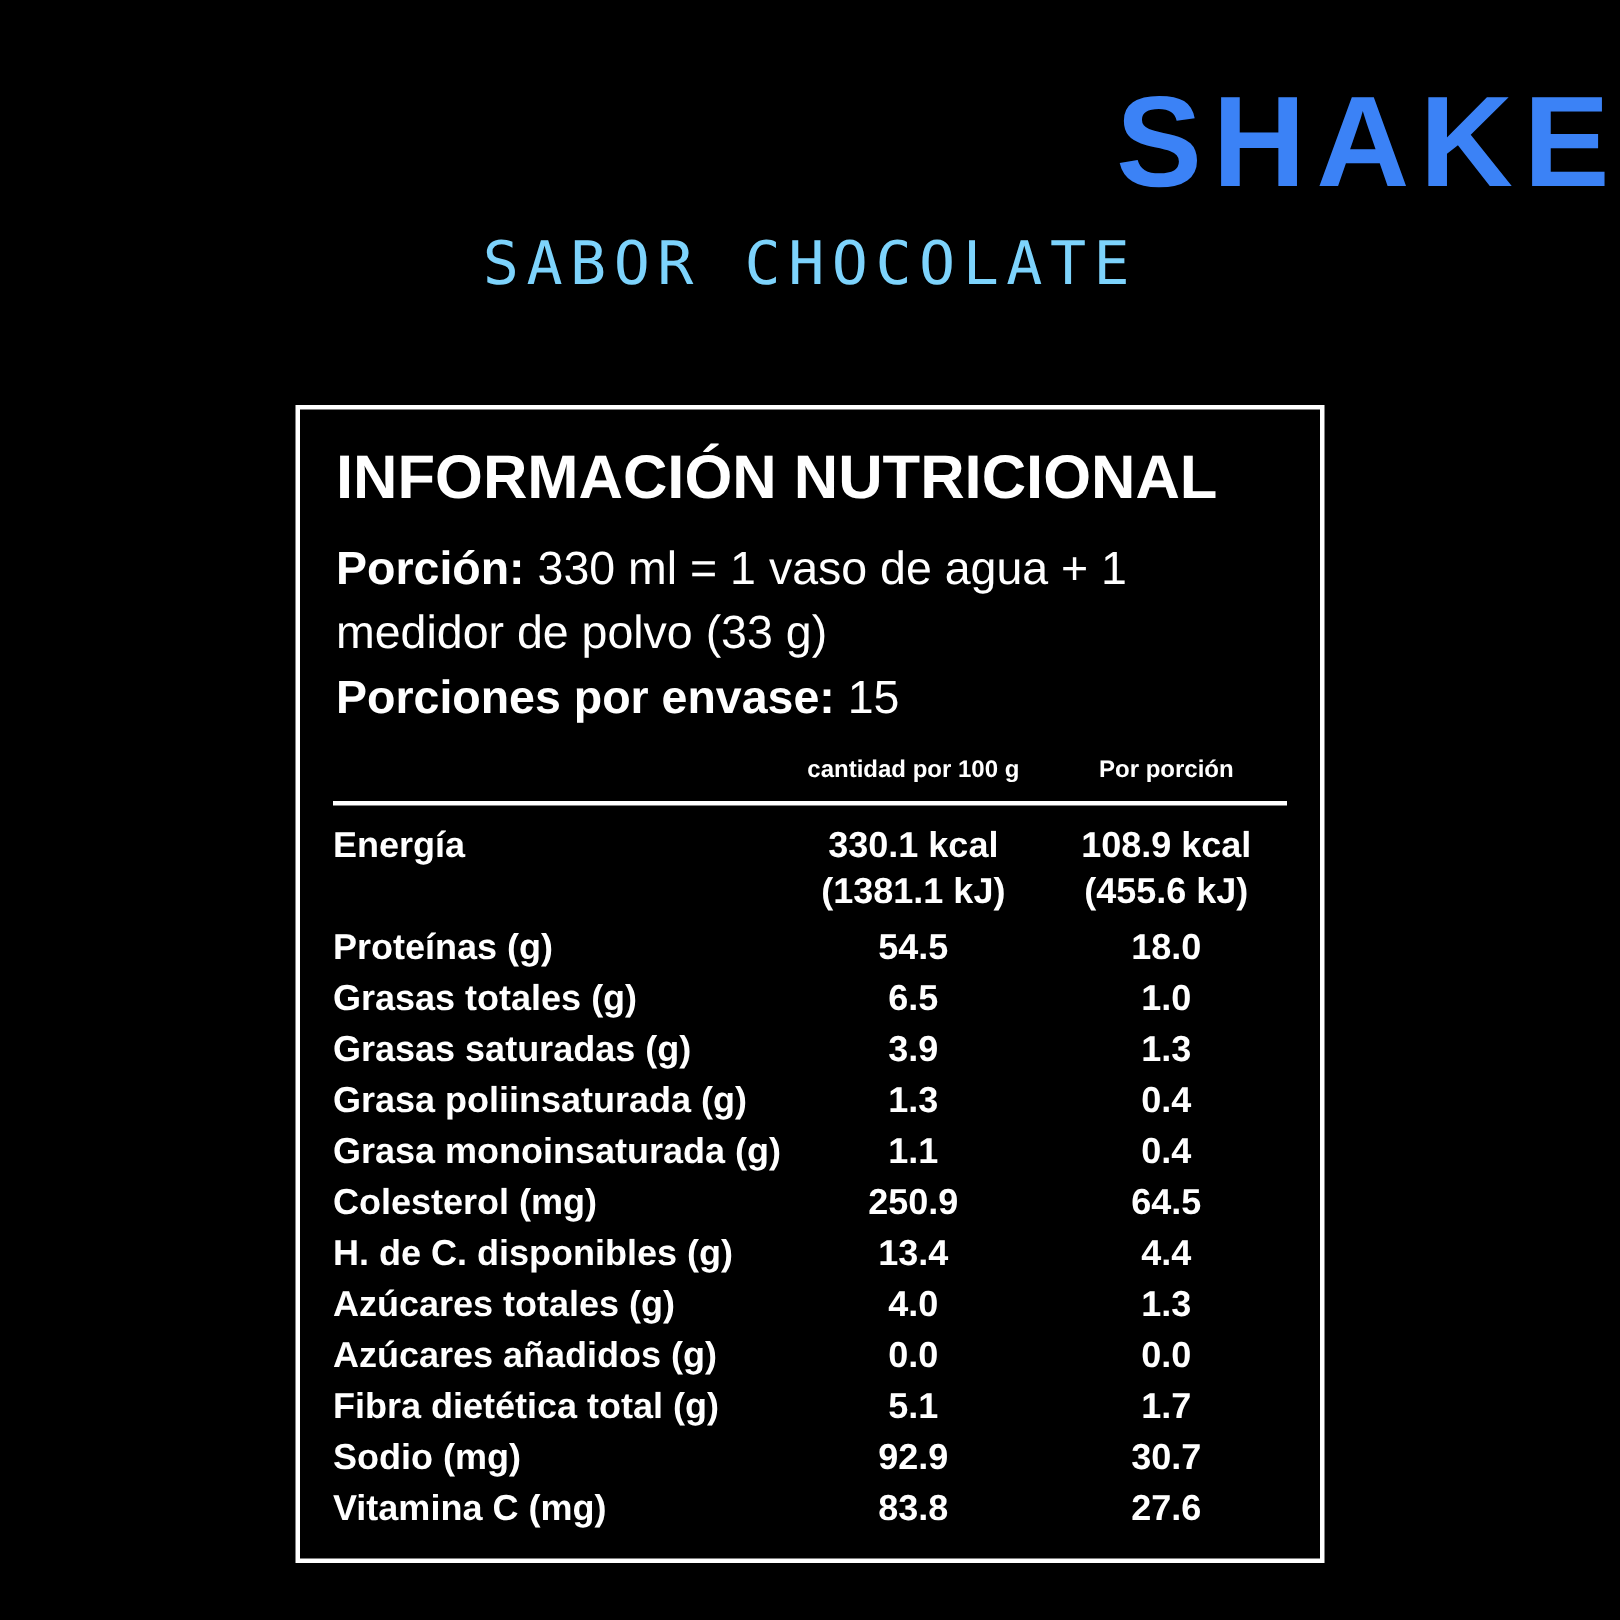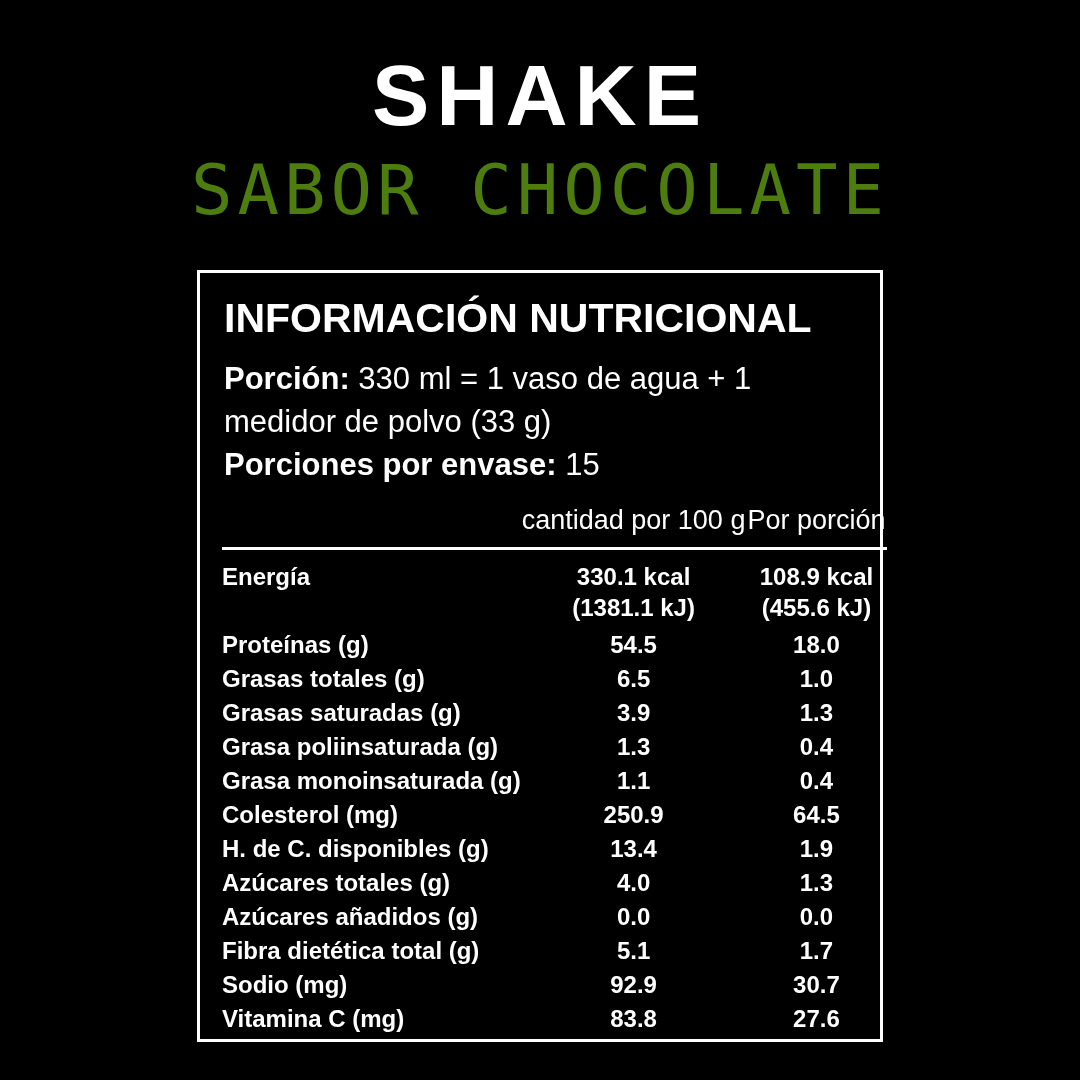--- a/index.html
+++ b/index.html
@@ -30,23 +30,23 @@
     font-family: "Liberation Sans", sans-serif;
     font-weight: bold;
     font-size: 86px;
     letter-spacing: 7px;
     color: #d6b98c;
     line-height: 1.0;
     margin: 0;
   }
   .brand-subtitle {
     font-family: "DejaVu Sans Mono", monospace;
-    font-size: 69px;
+    font-size: 40px;
     letter-spacing: 5px;
-    color: #4d7c0f;
+    color: #7dd3fc;
     margin: 18px 0 0 0;
     line-height: 1.0;
     font-weight: normal;
   }
 
   
   .panel {
     position: absolute;
     left: 197px;
     top: 270px;
@@ -70,22 +70,22 @@
   }
   .serving-block b { font-weight: bold; }
 
   table.nutri {
     width: 100%;
     border-collapse: collapse;
     margin-top: 18px;
     font-size: 24px;
   }
   table.nutri th {
-    font-size: 27px;
-    font-weight: normal;
+    font-size: 16px;
+    font-weight: bold;
     padding-bottom: 8px;
     text-align: center;
     white-space: nowrap;
     margin-left: 16px;
   }
   table.nutri th.left-head { text-align: left; }
   thead tr.head-row th { border-bottom: none; }
   .rule-row td {
     padding: 0;
     height: 3px;
@@ -107,21 +107,21 @@
   tr.bold td { font-weight: bold; }
   tr.energy td { padding-top: 10px; }
   tr.energy-sub td { padding-top: 0; padding-bottom: 6px; }
 </style>
 </head>
 <body>
 
 <div class="page">
 
   <div class="header">
-    <h1 class="brand-title" style="color: #ffffff;">SHAKE</h1>
+    <h1 class="brand-title" style="color: #3b82f6; text-align: right;">SHAKE</h1>
     <h2 class="brand-subtitle">SABOR CHOCOLATE</h2>
   </div>
 
   <div class="panel">
     <div class="panel-title">INFORMACIÓN NUTRICIONAL</div>
 
     <div class="serving-block">
       <div>
         <b>Porción:</b>
         <span>330 ml = 1 vaso de agua + 1 medidor de polvo (33 g)</span>
@@ -182,21 +182,21 @@
             <td class="v2">0.4</td>
           </tr>
           <tr>
             <td class="label">Colesterol (mg)</td>
             <td class="v1">250.9</td>
             <td class="v2">64.5</td>
           </tr>
           <tr>
             <td class="label">H. de C. disponibles (g)</td>
             <td class="v1">13.4</td>
-            <td class="v2">1.9</td>
+            <td class="v2">4.4</td>
           </tr>
           <tr>
             <td class="label">Azúcares totales (g)</td>
             <td class="v1">4.0</td>
             <td class="v2">1.3</td>
           </tr>
           <tr class="bold">
             <td class="label">Azúcares añadidos (g)</td>
             <td class="v1">0.0</td>
             <td class="v2">0.0</td>

